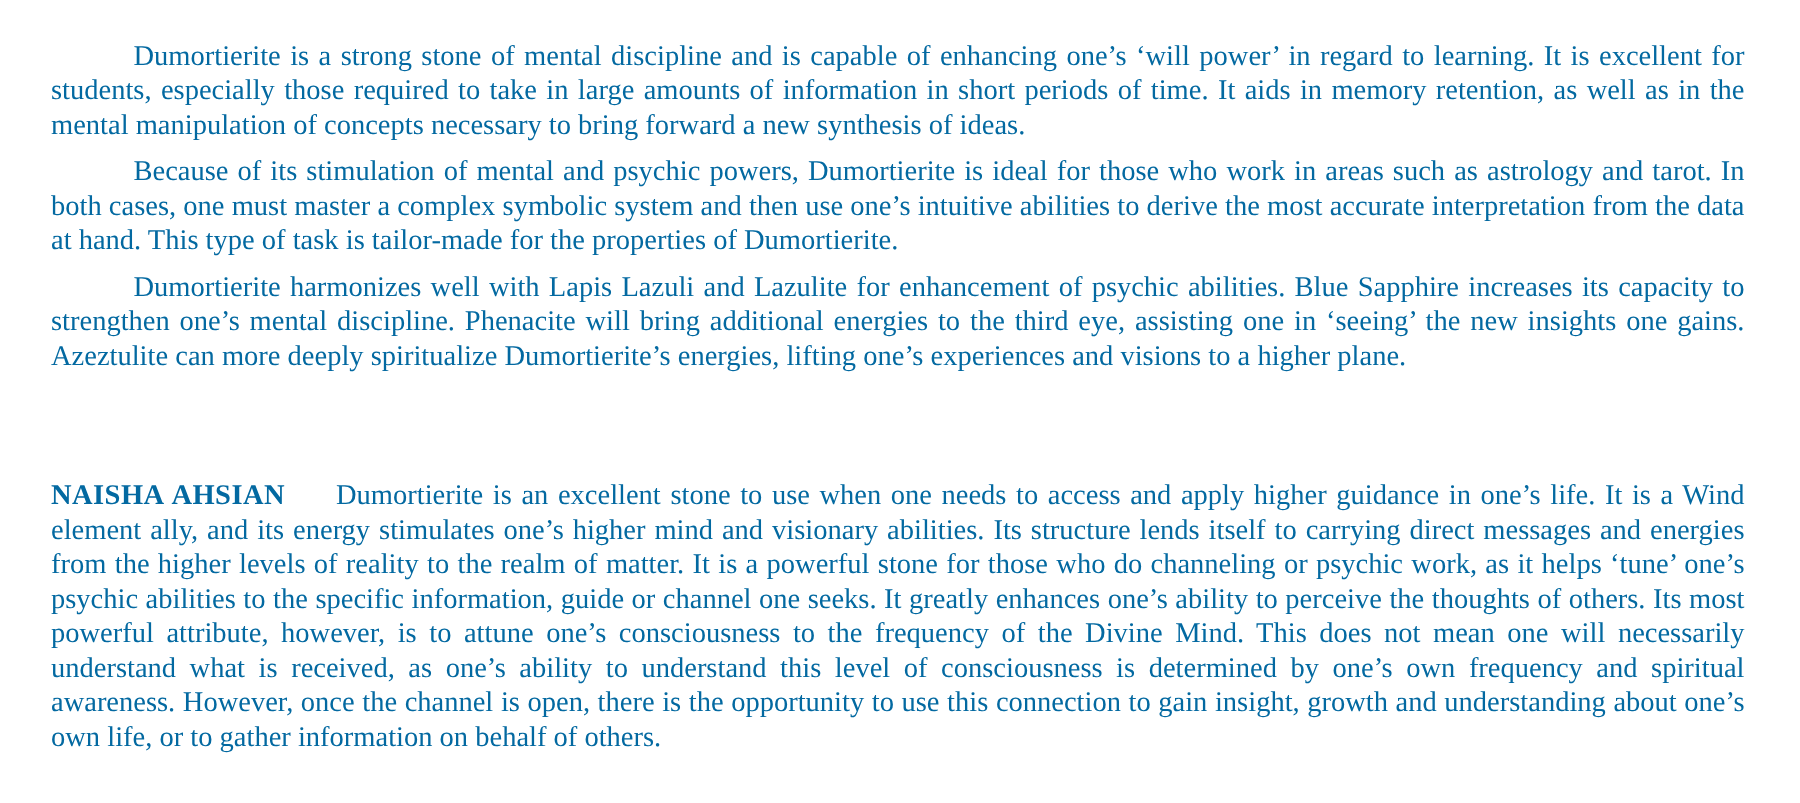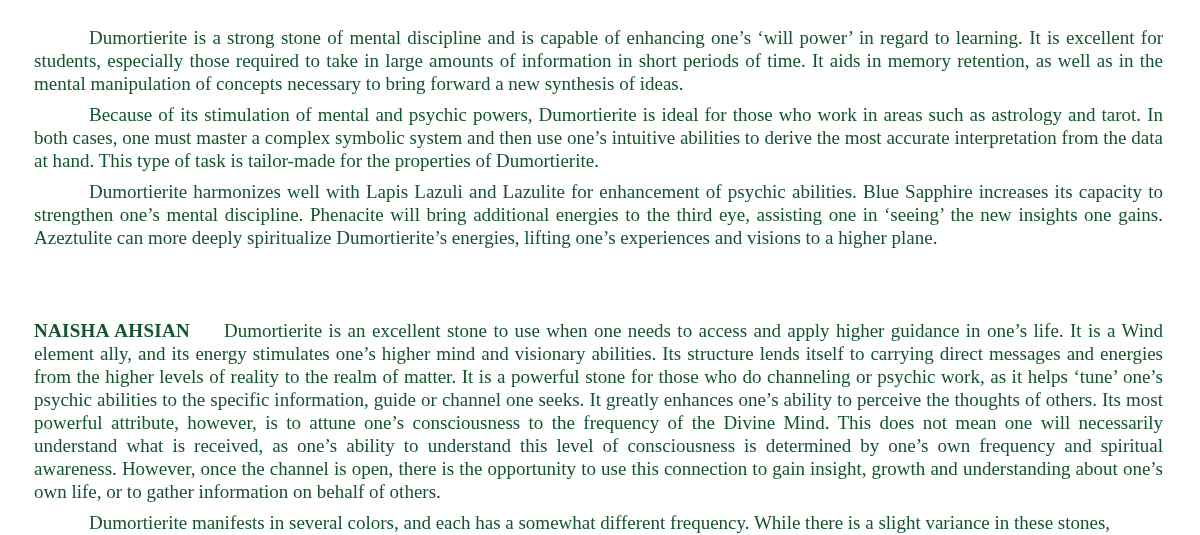--- a/index.html
+++ b/index.html
@@ -7,21 +7,21 @@
     padding: 0;
     background: #ffffff;
   }
   .page {
     position: relative;
     width: 1200px;
     height: 535px;
     box-sizing: border-box;
     padding: 26px 37px 0 34px;
     background: #ffffff;
-    color: #14532d;
+    color: #0369a1;
     font-family: "Liberation Serif", serif;
     font-size: 19px;
     line-height: 23px;
     text-align: justify;
     overflow: hidden;
   }
   .para {
     margin: 0 0 8px 0;
   }
   .indent {
@@ -48,15 +48,14 @@
 <div class="page">
 
   <p class="para indent">Dumortierite is a strong stone of mental discipline and is capable of enhancing one’s ‘will power’ in regard to learning. It is excellent for students, especially those required to take in large amounts of information in short periods of time. It aids in memory retention, as well as in the mental manipulation of concepts necessary to bring forward a new synthesis of ideas.</p>
 
   <p class="para indent">Because of its stimulation of mental and psychic powers, Dumortierite is ideal for those who work in areas such as astrology and tarot. In both cases, one must master a complex symbolic system and then use one’s intuitive abilities to derive the most accurate interpretation from the data at hand. This type of task is tailor-made for the properties of Dumortierite.</p>
 
   <p class="para indent">Dumortierite harmonizes well with Lapis Lazuli and Lazulite for enhancement of psychic abilities. Blue Sapphire increases its capacity to strengthen one’s mental discipline. Phenacite will bring additional energies to the third eye, assisting one in ‘seeing’ the new insights one gains. Azeztulite can more deeply spiritualize Dumortierite’s energies, lifting one’s experiences and visions to a higher plane.</p>
 
   <p class="para author-para"><span class="author-name">NAISHA AHSIAN</span><span class="author-gap"></span><span>Dumortierite is an excellent stone to use when one needs to access and apply higher guidance in one’s life. It is a Wind element ally, and its energy stimulates one’s higher mind and visionary abilities. Its structure lends itself to carrying direct messages and energies from the higher levels of reality to the realm of matter. It is a powerful stone for those who do channeling or psychic work, as it helps ‘tune’ one’s psychic abilities to the specific information, guide or channel one seeks. It greatly enhances one’s ability to perceive the thoughts of others. Its most powerful attribute, however, is to attune one’s consciousness to the frequency of the Divine Mind. This does not mean one will necessarily understand what is received, as one’s ability to understand this level of consciousness is determined by one’s own frequency and spiritual awareness. However, once the channel is open, there is the opportunity to use this connection to gain insight, growth and understanding about one’s own life, or to gather information on behalf of others.</span></p>
 
-  <p class="para indent closing">Dumortierite manifests in several colors, and each has a somewhat different frequency. While there is a slight variance in these stones,</p>
 
 </div>
 
 </body></html>

